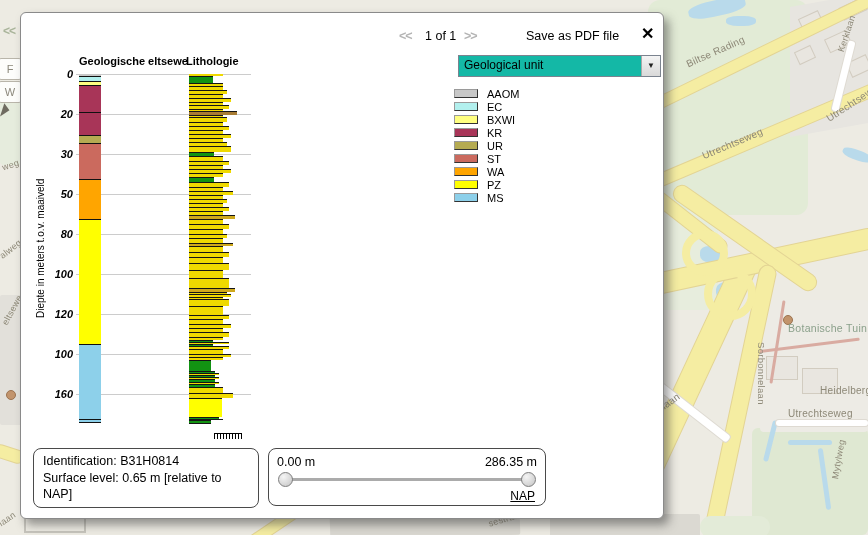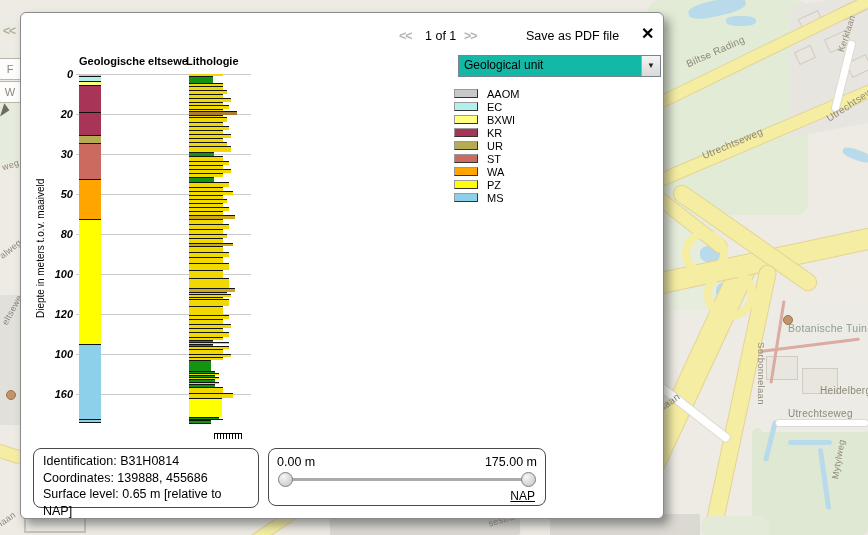--- a/index.html
+++ b/index.html
@@ -307,25 +307,24 @@
         <div class="llabel">PZ</div>
       </div>
       <div class="lrow">
         <div class="lswatch" style="background: rgb(141, 208, 234);"></div>
         <div class="llabel">MS</div>
       </div>
     </div>
 
   <div id="idbox" class="infobox">
     <div>Identification: B31H0814</div>
-    <div>Coordinates: 139888, 455686</div>
     <div>Surface level: 0.65 m [relative to NAP]</div>
   </div>
 
   <div id="sliderbox" class="infobox">
     <div class="lbl" style="left:8px;">0.00 m</div>
-    <div class="lbl" style="right:8px;">175.00 m</div>
+    <div class="lbl" style="right:8px;">286.35 m</div>
     <div id="slider-track"></div>
     <div class="handle" style="left:9px;"></div>
     <div class="handle" style="right:9px;"></div>
     <div id="nap">NAP</div>
   </div>
 </div>
 
 </body></html>

